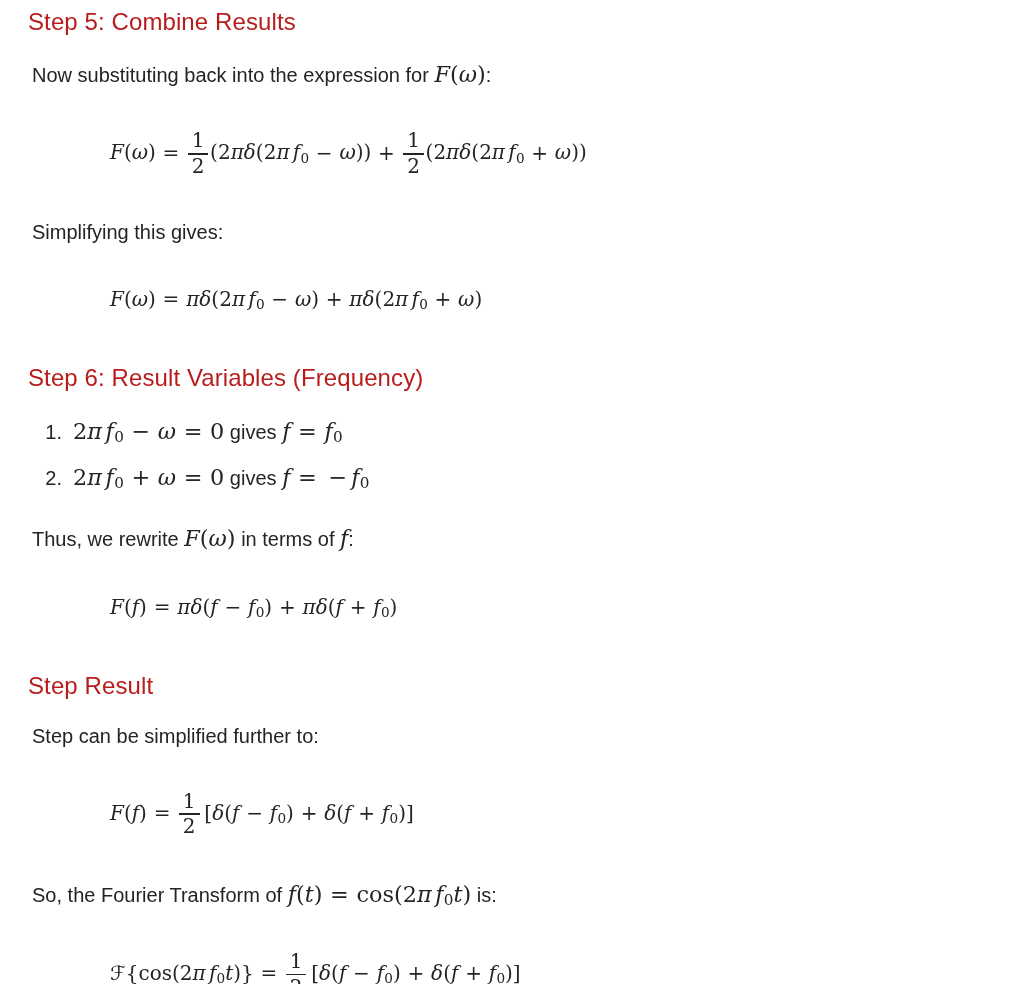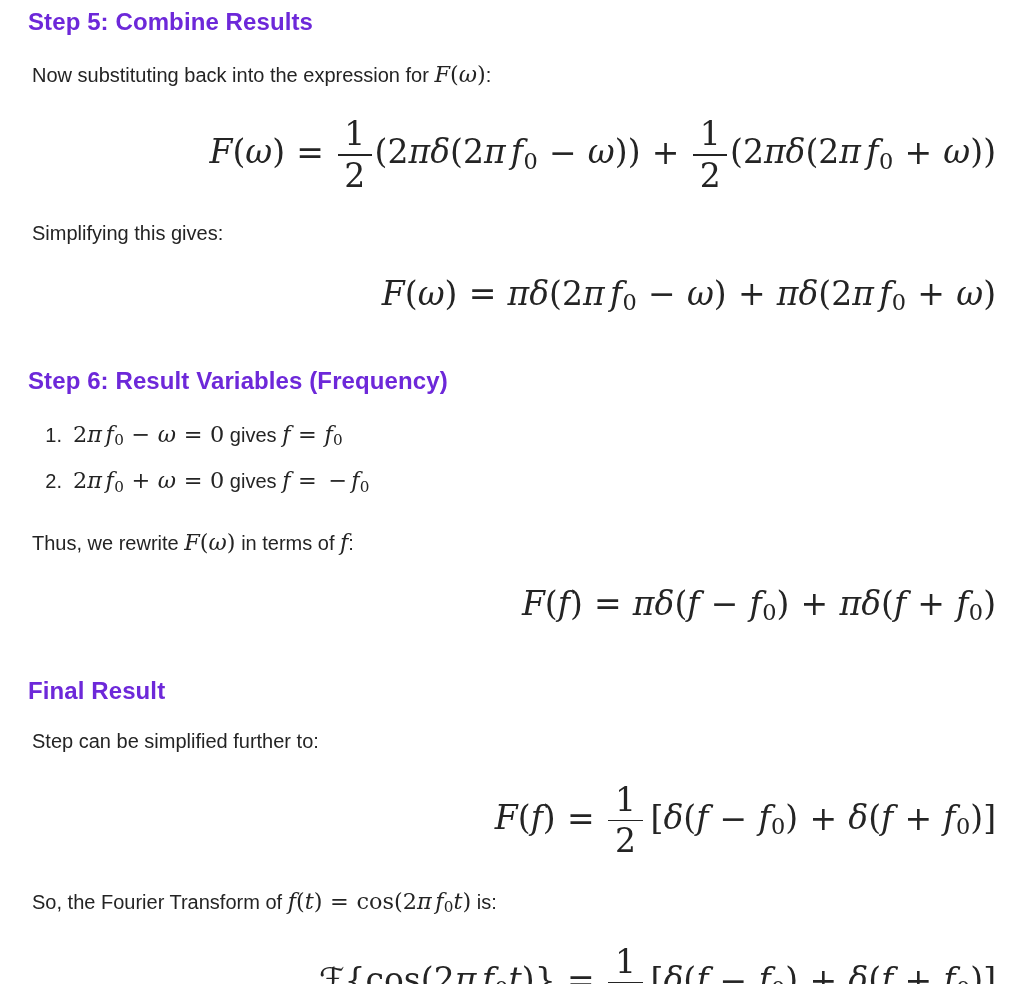--- a/index.html
+++ b/index.html
@@ -11,46 +11,46 @@
     width: 1024px;
     min-height: 984px;
     box-sizing: border-box;
     padding: 8px 28px 10px 28px;
     font-family: "Liberation Sans", "DejaVu Sans", sans-serif;
     color: #242424;
     background: #ffffff;
   }
   h2.doc-heading {
     font-size: 24px;
-    font-weight: 700;
+    font-weight: 400;
     margin: 52px 0 20px 0;
-    color: #6d28d9;
+    color: #b91c1c;
     letter-spacing: 0.1px;
   }
   h2.doc-heading.first {
     margin-top: 0;
   }
   p.doc-para {
     font-size: 20px;
     line-height: 1.45;
     margin: 22px 4px;
   }
   
   .math {
     font-family: "DejaVu Serif", "DejaVu Sans", serif;
     white-space: nowrap;
   }
   .imath {
     font-size: 1.12em;
   }
   .display-math {
-    font-size: 33px;
-    text-align: right;
+    font-size: 20px;
+    text-align: left;
     padding-left: 82px;   
-    margin: 26px 0;
+    margin: 40px 0;
   }
   .mi { font-style: italic; }
   .rm { font-style: normal; }
   .mop { font-style: normal; margin: 0 0.18em; }
   .msub {
     font-size: 0.68em;
     font-style: normal;
     vertical-align: -0.22em;
     margin-left: 0.02em;
   }
@@ -120,21 +120,21 @@
     <li>
       <span class="li-num">2.</span>
       <span class="li-body"><span class="math imath"><span class="rm">2</span><span class="mi">π</span><span class="msp"></span><span class="mi">f</span><span class="msub">0</span><span class="msp"></span><span class="mop">+</span><span class="msp"></span><span class="mi">ω</span><span class="msp"></span><span class="mop">=</span><span class="msp"></span><span class="rm">0</span></span> gives <span class="math imath"><span class="mi">f</span><span class="msp"></span><span class="mop">=</span><span class="msp"></span><span class="mop">−</span><span class="mi">f</span><span class="msub">0</span></span></span>
     </li>
   </ol>
 
   <p class="doc-para">Thus, we rewrite <span class="math imath"><span class="mi">F</span><span class="rm">(</span><span class="mi">ω</span><span class="rm">)</span></span> in terms of <span class="math imath"><span class="mi">f</span></span>:</p>
 
   <div class="display-math math"><span class="mi">F</span><span class="rm">(</span><span class="mi">f</span><span class="rm">)</span><span class="msp"></span><span class="mop">=</span><span class="msp"></span><span class="mi">π</span><span class="mi">δ</span><span class="rm">(</span><span class="mi">f</span><span class="msp"></span><span class="mop">−</span><span class="msp"></span><span class="mi">f</span><span class="msub">0</span><span class="rm">)</span><span class="msp"></span><span class="mop">+</span><span class="msp"></span><span class="mi">π</span><span class="mi">δ</span><span class="rm">(</span><span class="mi">f</span><span class="msp"></span><span class="mop">+</span><span class="msp"></span><span class="mi">f</span><span class="msub">0</span><span class="rm">)</span></div>
 
-  <h2 class="doc-heading">Final Result</h2>
+  <h2 class="doc-heading">Step Result</h2>
 
   <p class="doc-para">Step can be simplified further to:</p>
 
   <div class="display-math math"><span class="mi">F</span><span class="rm">(</span><span class="mi">f</span><span class="rm">)</span><span class="msp"></span><span class="mop">=</span><span class="msp"></span><span class="frac">
         <span class="fnum rm">1</span>
         <span class="fbar"></span>
         <span class="fden rm">2</span>
       </span><span class="msp"></span><span class="rm">[</span><span class="mi">δ</span><span class="rm">(</span><span class="mi">f</span><span class="msp"></span><span class="mop">−</span><span class="msp"></span><span class="mi">f</span><span class="msub">0</span><span class="rm">)</span><span class="msp"></span><span class="mop">+</span><span class="msp"></span><span class="mi">δ</span><span class="rm">(</span><span class="mi">f</span><span class="msp"></span><span class="mop">+</span><span class="msp"></span><span class="mi">f</span><span class="msub">0</span><span class="rm">)</span><span class="rm">]</span></div>
 
   <p class="doc-para">So, the Fourier Transform of <span class="math imath"><span class="mi">f</span><span class="rm">(</span><span class="mi">t</span><span class="rm">)</span><span class="msp"></span><span class="mop">=</span><span class="msp"></span><span class="rm">cos</span><span class="rm">(</span><span class="rm">2</span><span class="mi">π</span><span class="msp"></span><span class="mi">f</span><span class="msub">0</span><span class="mi">t</span><span class="rm">)</span></span> is:</p>

